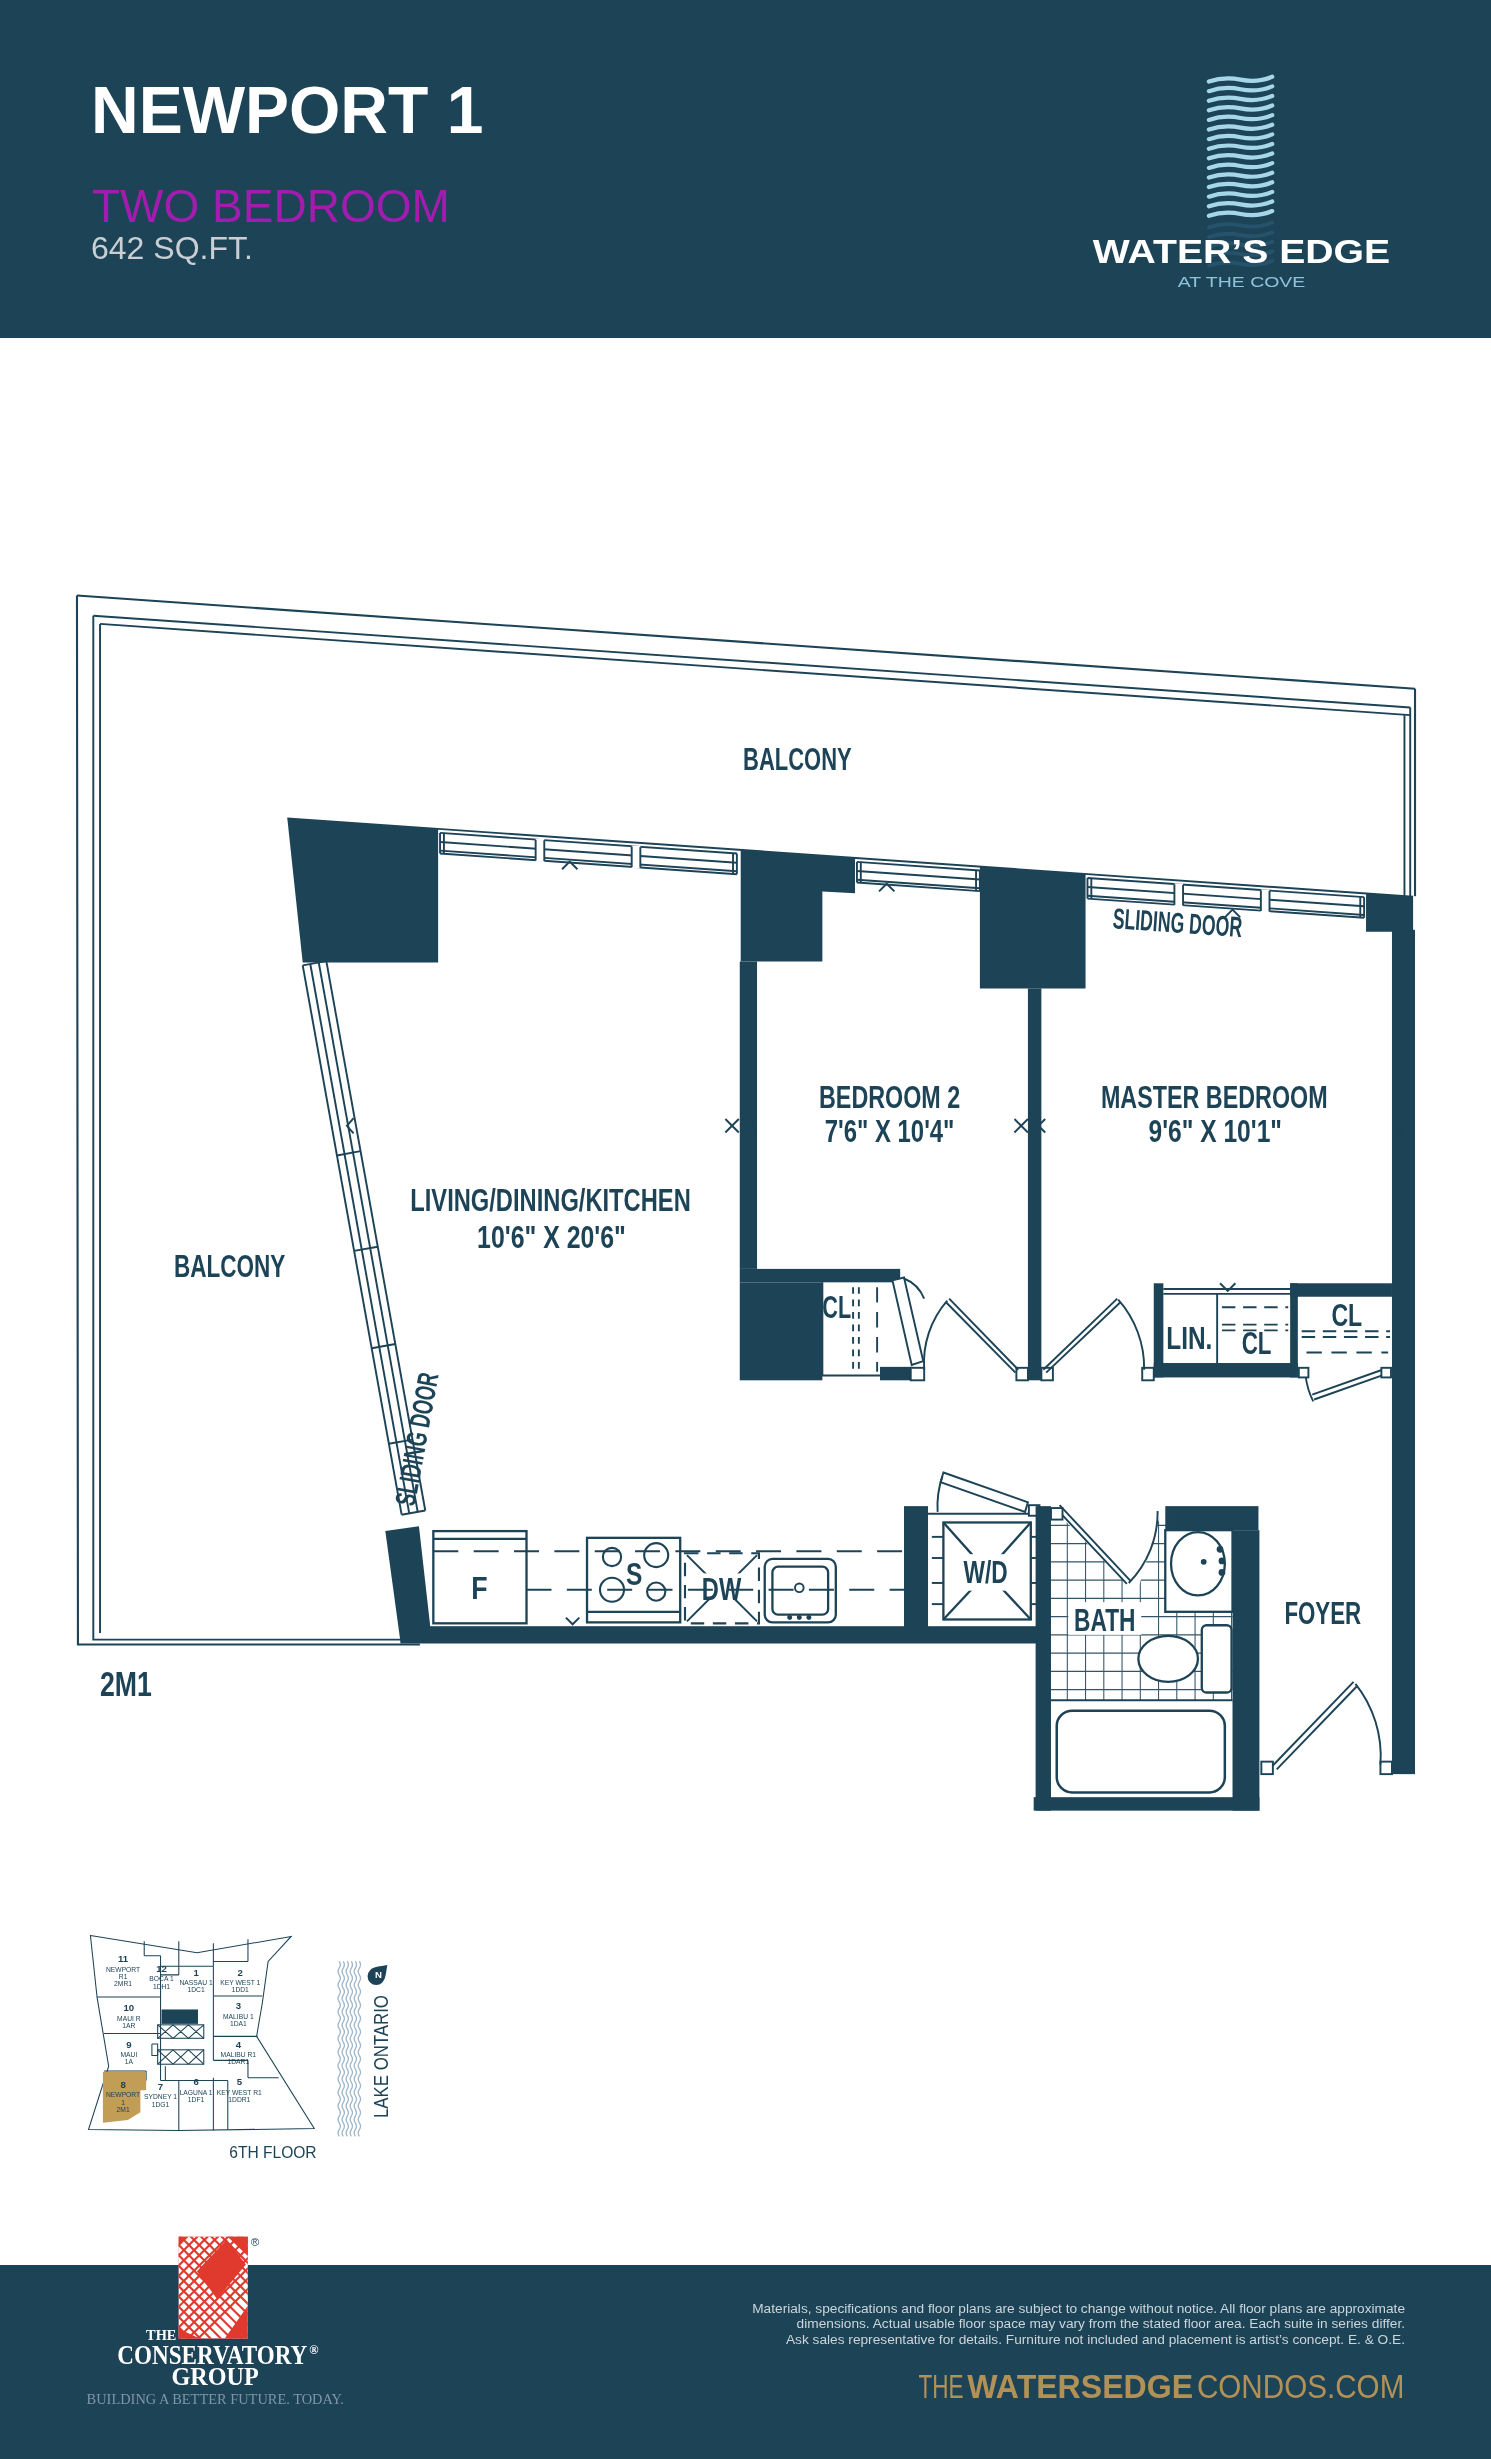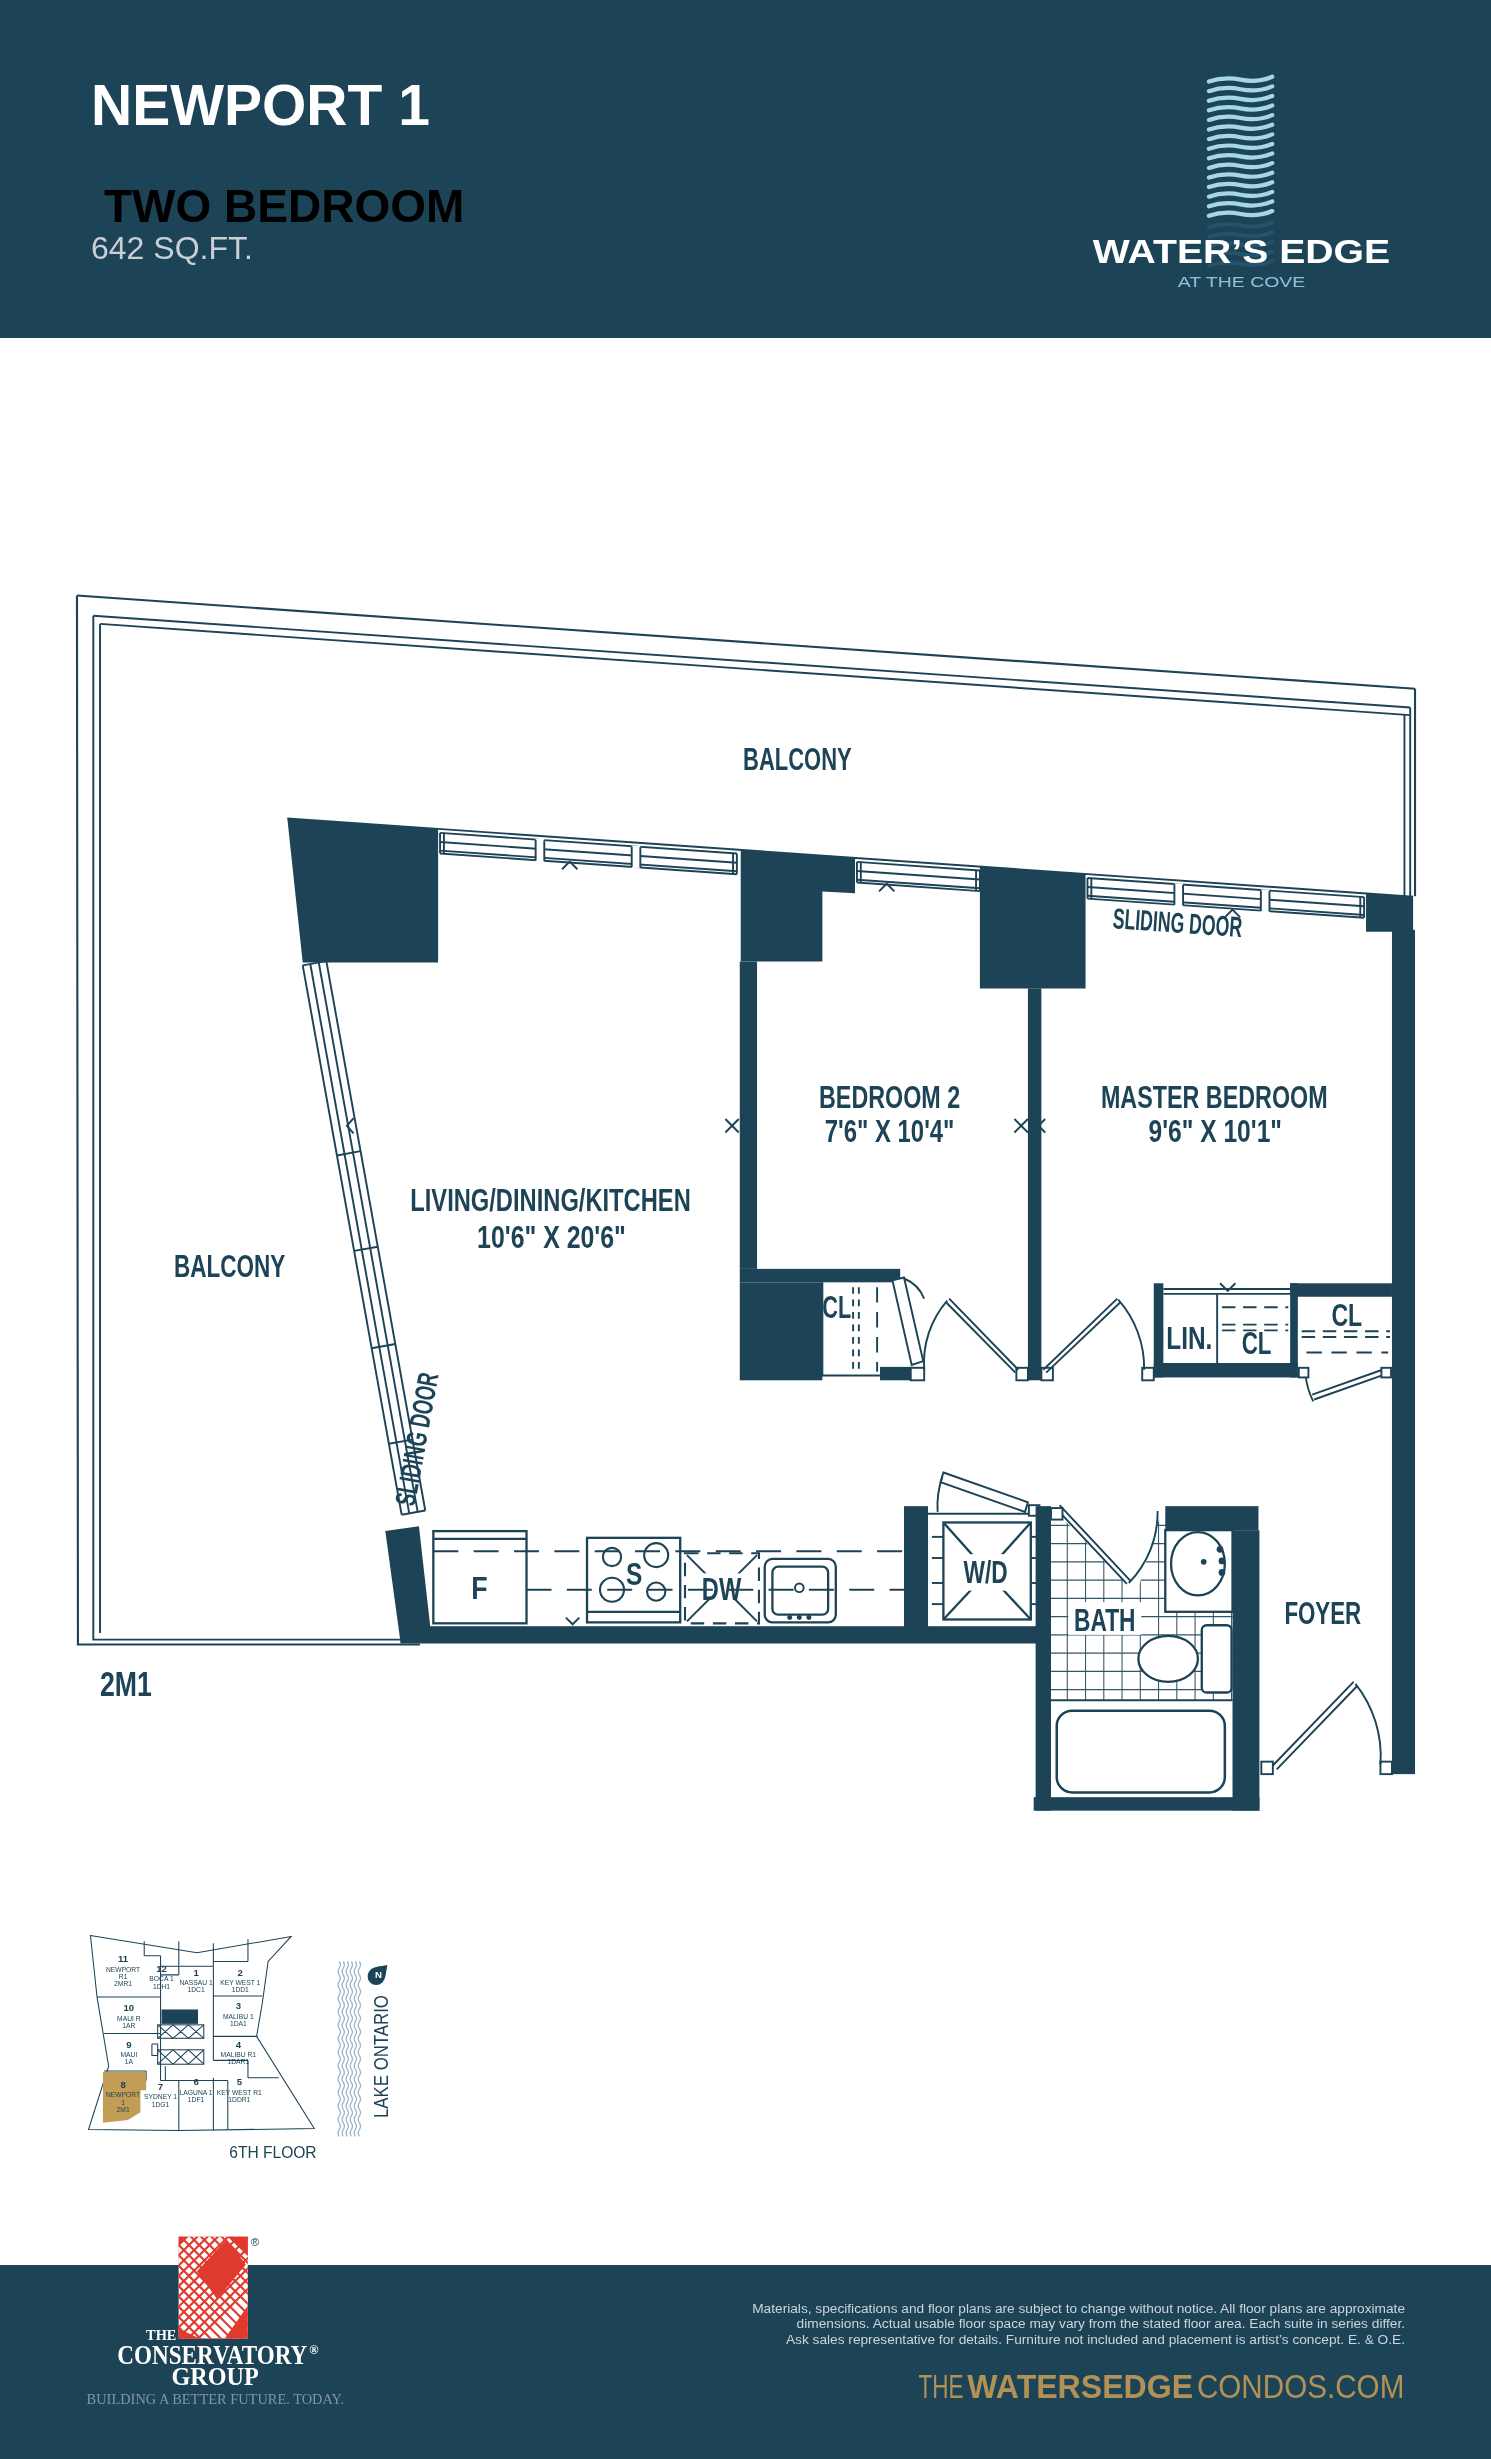--- a/index.html
+++ b/index.html
@@ -4,23 +4,23 @@
 <style>
 html,body{margin:0;padding:0}
 body{width:1492px;height:2459px;position:relative;background:#ffffff;font-family:"Liberation Sans",sans-serif;overflow:hidden}
 .abs{position:absolute}
 </style>
 </head>
 <body>
 
 <div class="abs" style="left:0;top:0;width:1492px;height:338px;background:#1d4357"></div>
 
-<div class="abs" style="left:91px;top:77px;color:#ffffff;font-weight:bold;font-size:57px;letter-spacing:0px;line-height:1">NEWPORT&nbsp;1</div>
-
-<div class="abs" style="left:104px;top:183px;color:#000000;font-weight:bold;font-size:46px;letter-spacing:0px;line-height:1">TWO BEDROOM</div>
+<div class="abs" style="left:91px;top:77px;color:#ffffff;font-weight:bold;font-size:66px;letter-spacing:0px;line-height:1">NEWPORT&nbsp;1</div>
+
+<div class="abs" style="left:92px;top:183px;color:#a21caf;font-weight:normal;font-size:46px;letter-spacing:0px;line-height:1">TWO BEDROOM</div>
 
 <div class="abs" style="left:91px;top:232px;color:#c9cfd4;font-size:32px;letter-spacing:0px;line-height:1">642 SQ.FT.</div>
 
 <svg class="abs" style="left:1009px;top:48px" width="442" height="259" viewBox="0 0 460 270">
 <defs>
       <path id="wv" d="M0,6 Q16,0.5 33,4 Q50,7.5 66,1" fill="none" stroke-linecap="round"></path>
     </defs>
 
 <g stroke="#a6d7e8" stroke-width="4.4" fill="none">
 <use href="#wv" x="208" y="29"></use>

